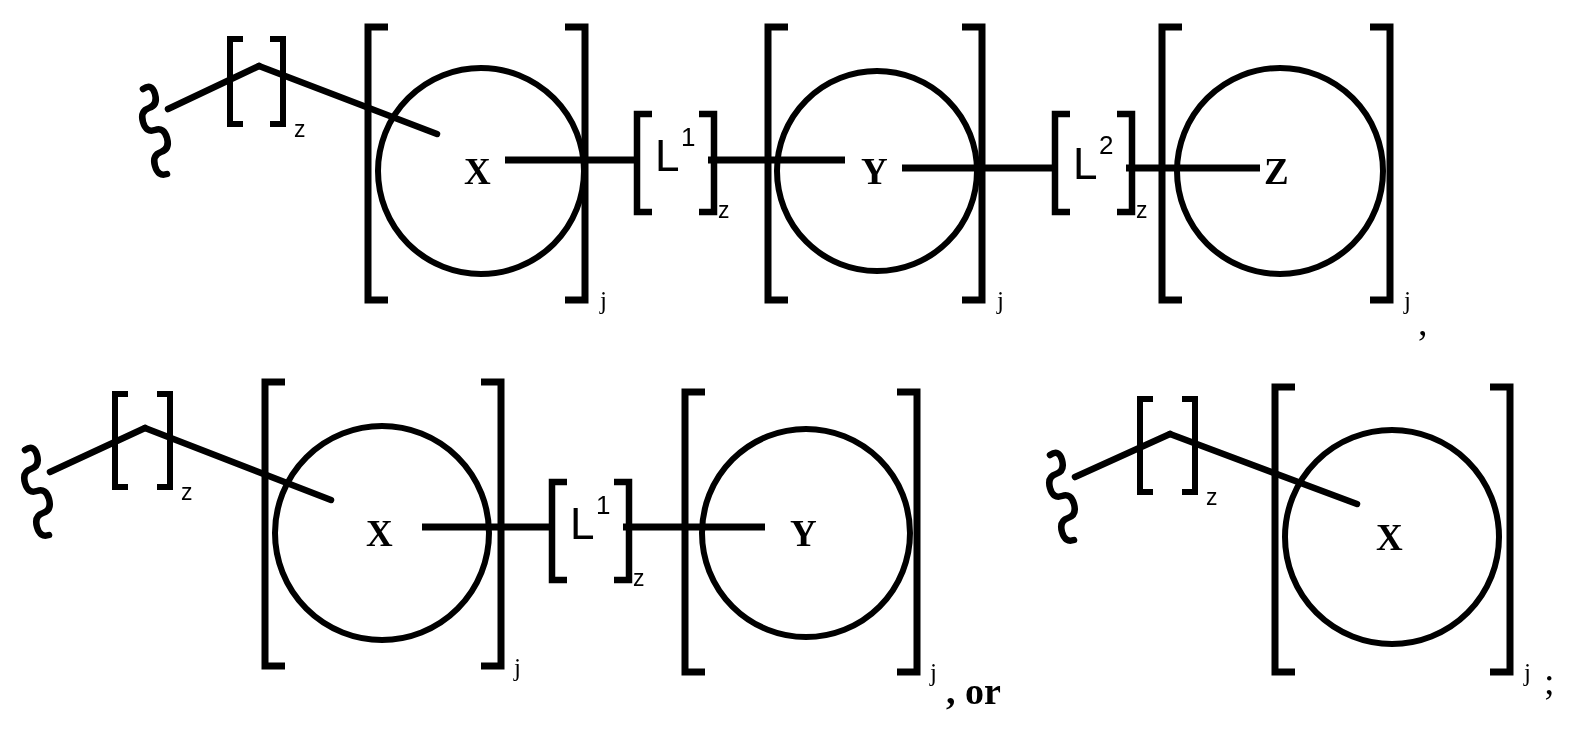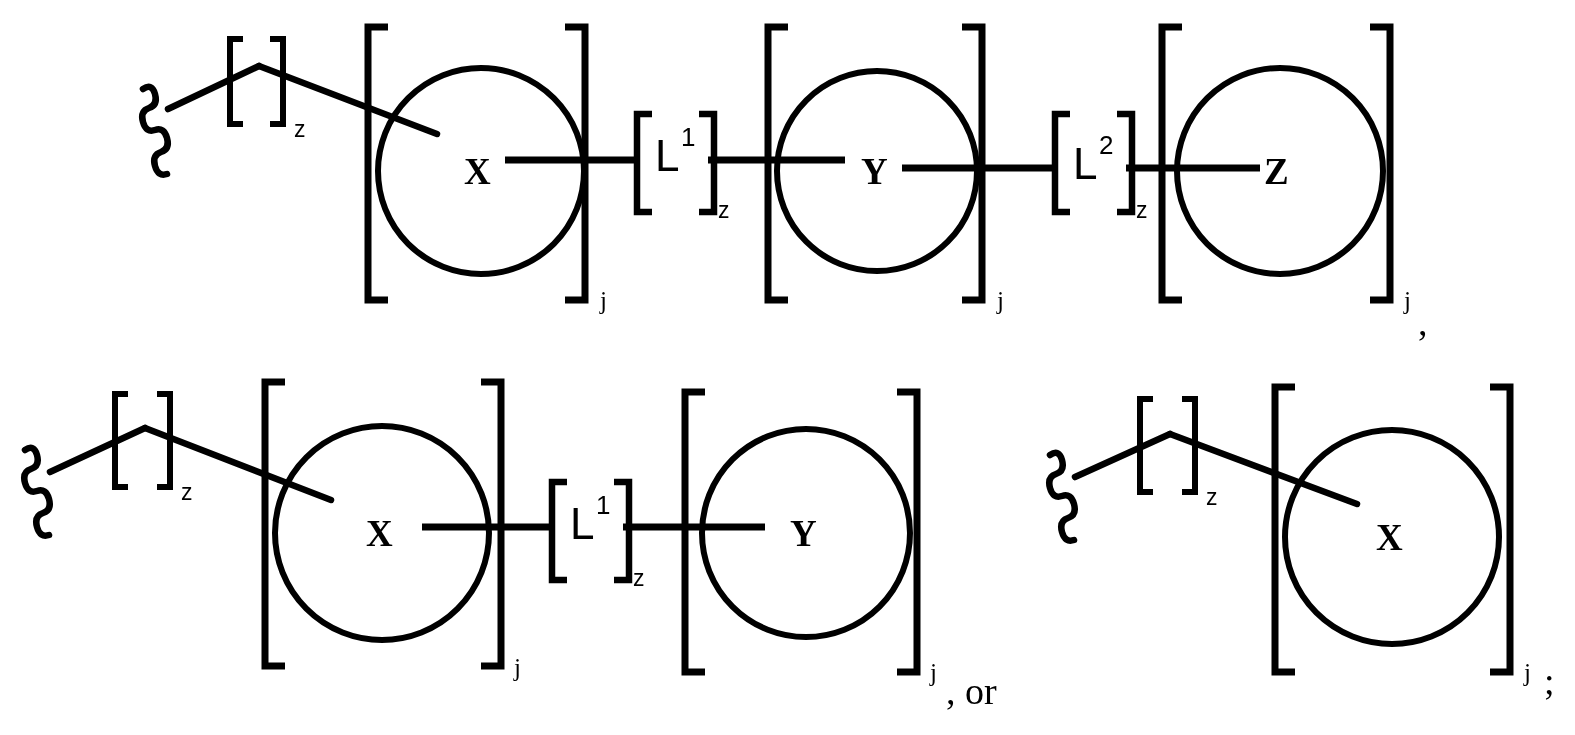--- a/index.html
+++ b/index.html
@@ -158,20 +158,20 @@
   <span class="lbl sub-z" style="left:181px; top:481px;">z</span>
   <span class="lbl node-letter" style="left:366px; top:515px;">X</span>
   <span class="lbl sub-j" style="left:514px; top:655px;">j</span>
 
   <span class="lbl linker-L" style="left:570px; top:502px;">L</span>
   <span class="lbl linker-sup" style="left:596px; top:492px;">1</span>
   <span class="lbl sub-z" style="left:633px; top:567px;">z</span>
 
   <span class="lbl node-letter" style="left:790px; top:515px;">Y</span>
   <span class="lbl sub-j" style="left:930px; top:660px;">j</span>
-  <span class="lbl punct" style="left:946px; top:672px;">, or</span>
+  <span class="lbl punct" style="left:946px; top:672px;font-weight:bold;">, or</span>
 
   <span class="lbl sub-z" style="left:1206px; top:486px;">z</span>
   <span class="lbl node-letter" style="left:1376px; top:519px;">X</span>
   <span class="lbl sub-j" style="left:1524px; top:660px;">j</span>
   <span class="lbl punct" style="left:1544px; top:662px;">;</span>
 
 </div>
 
 </body></html>

